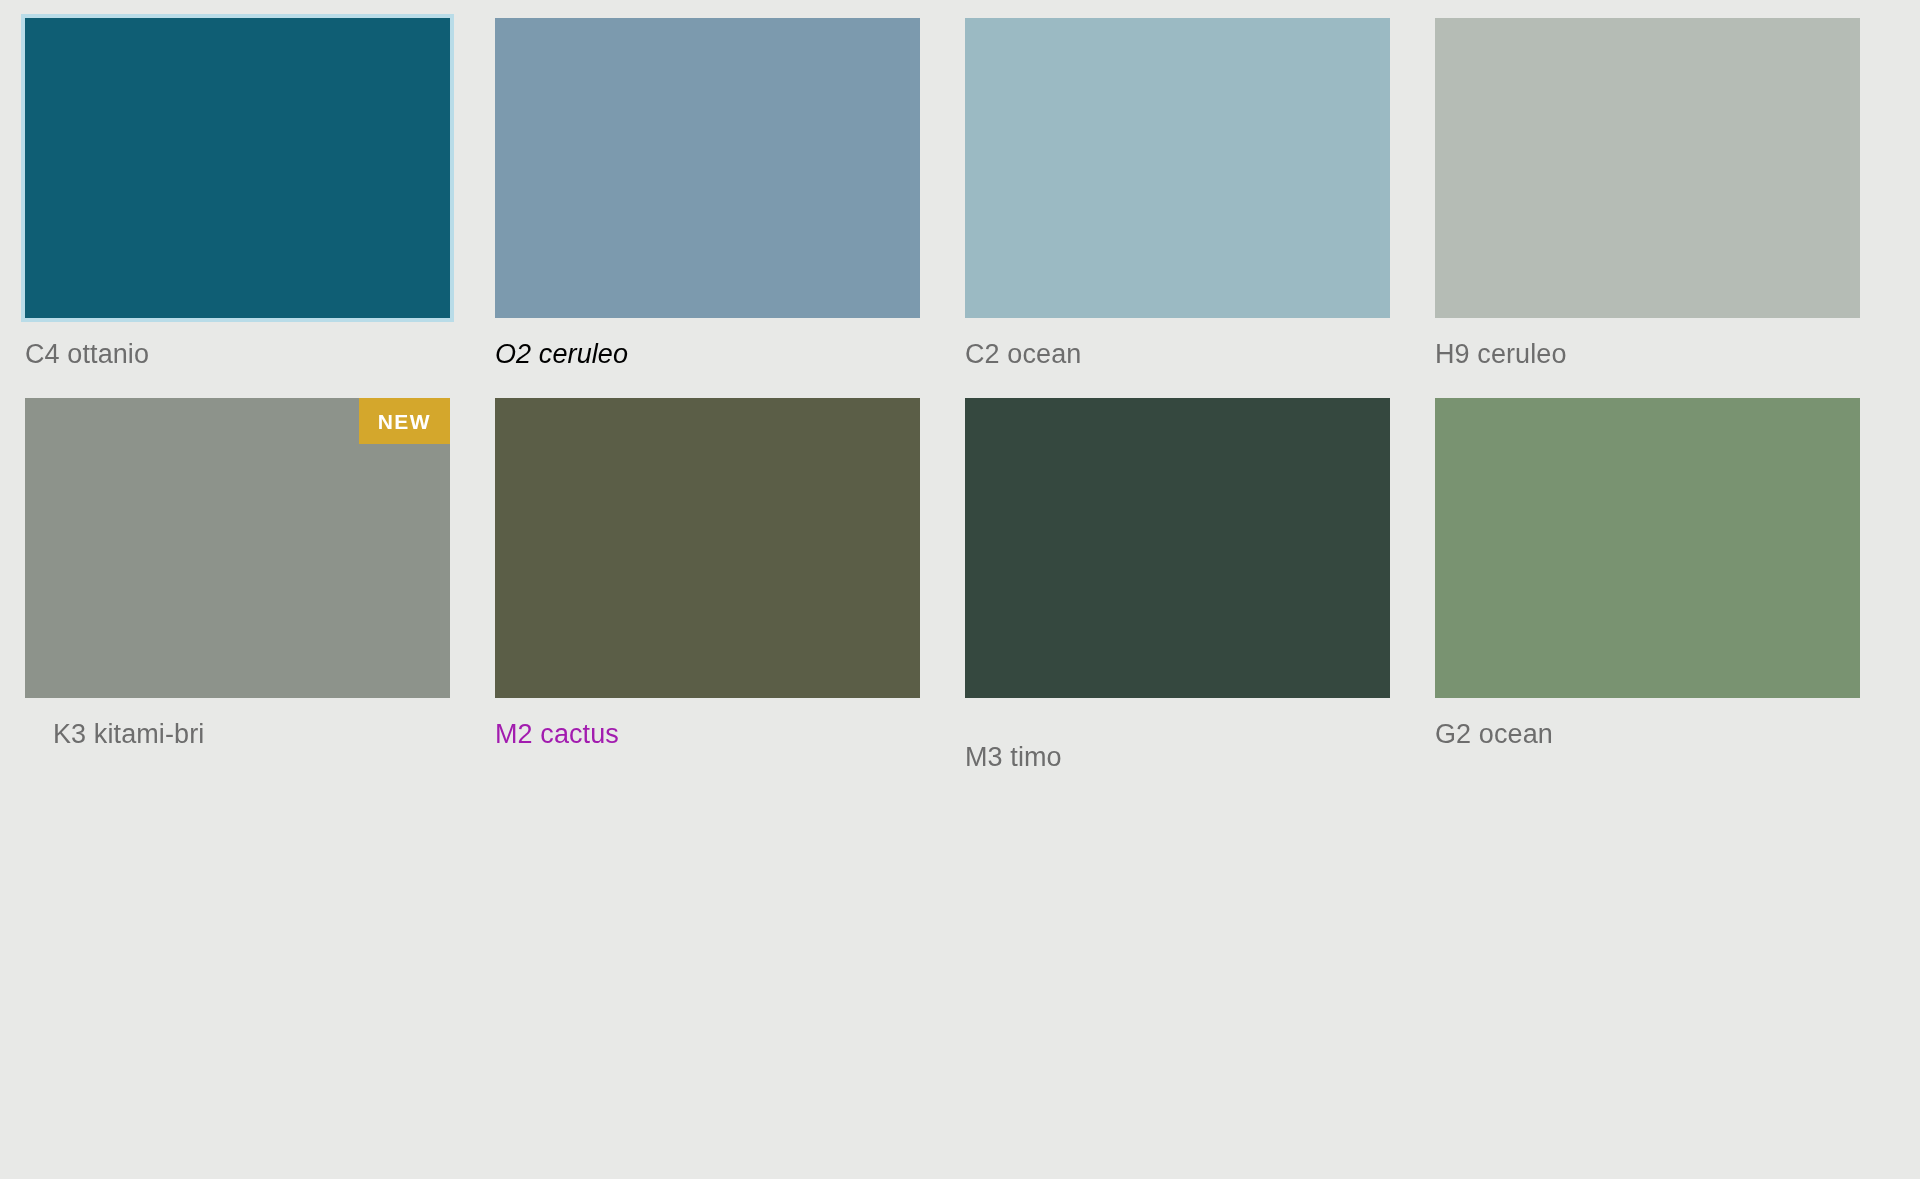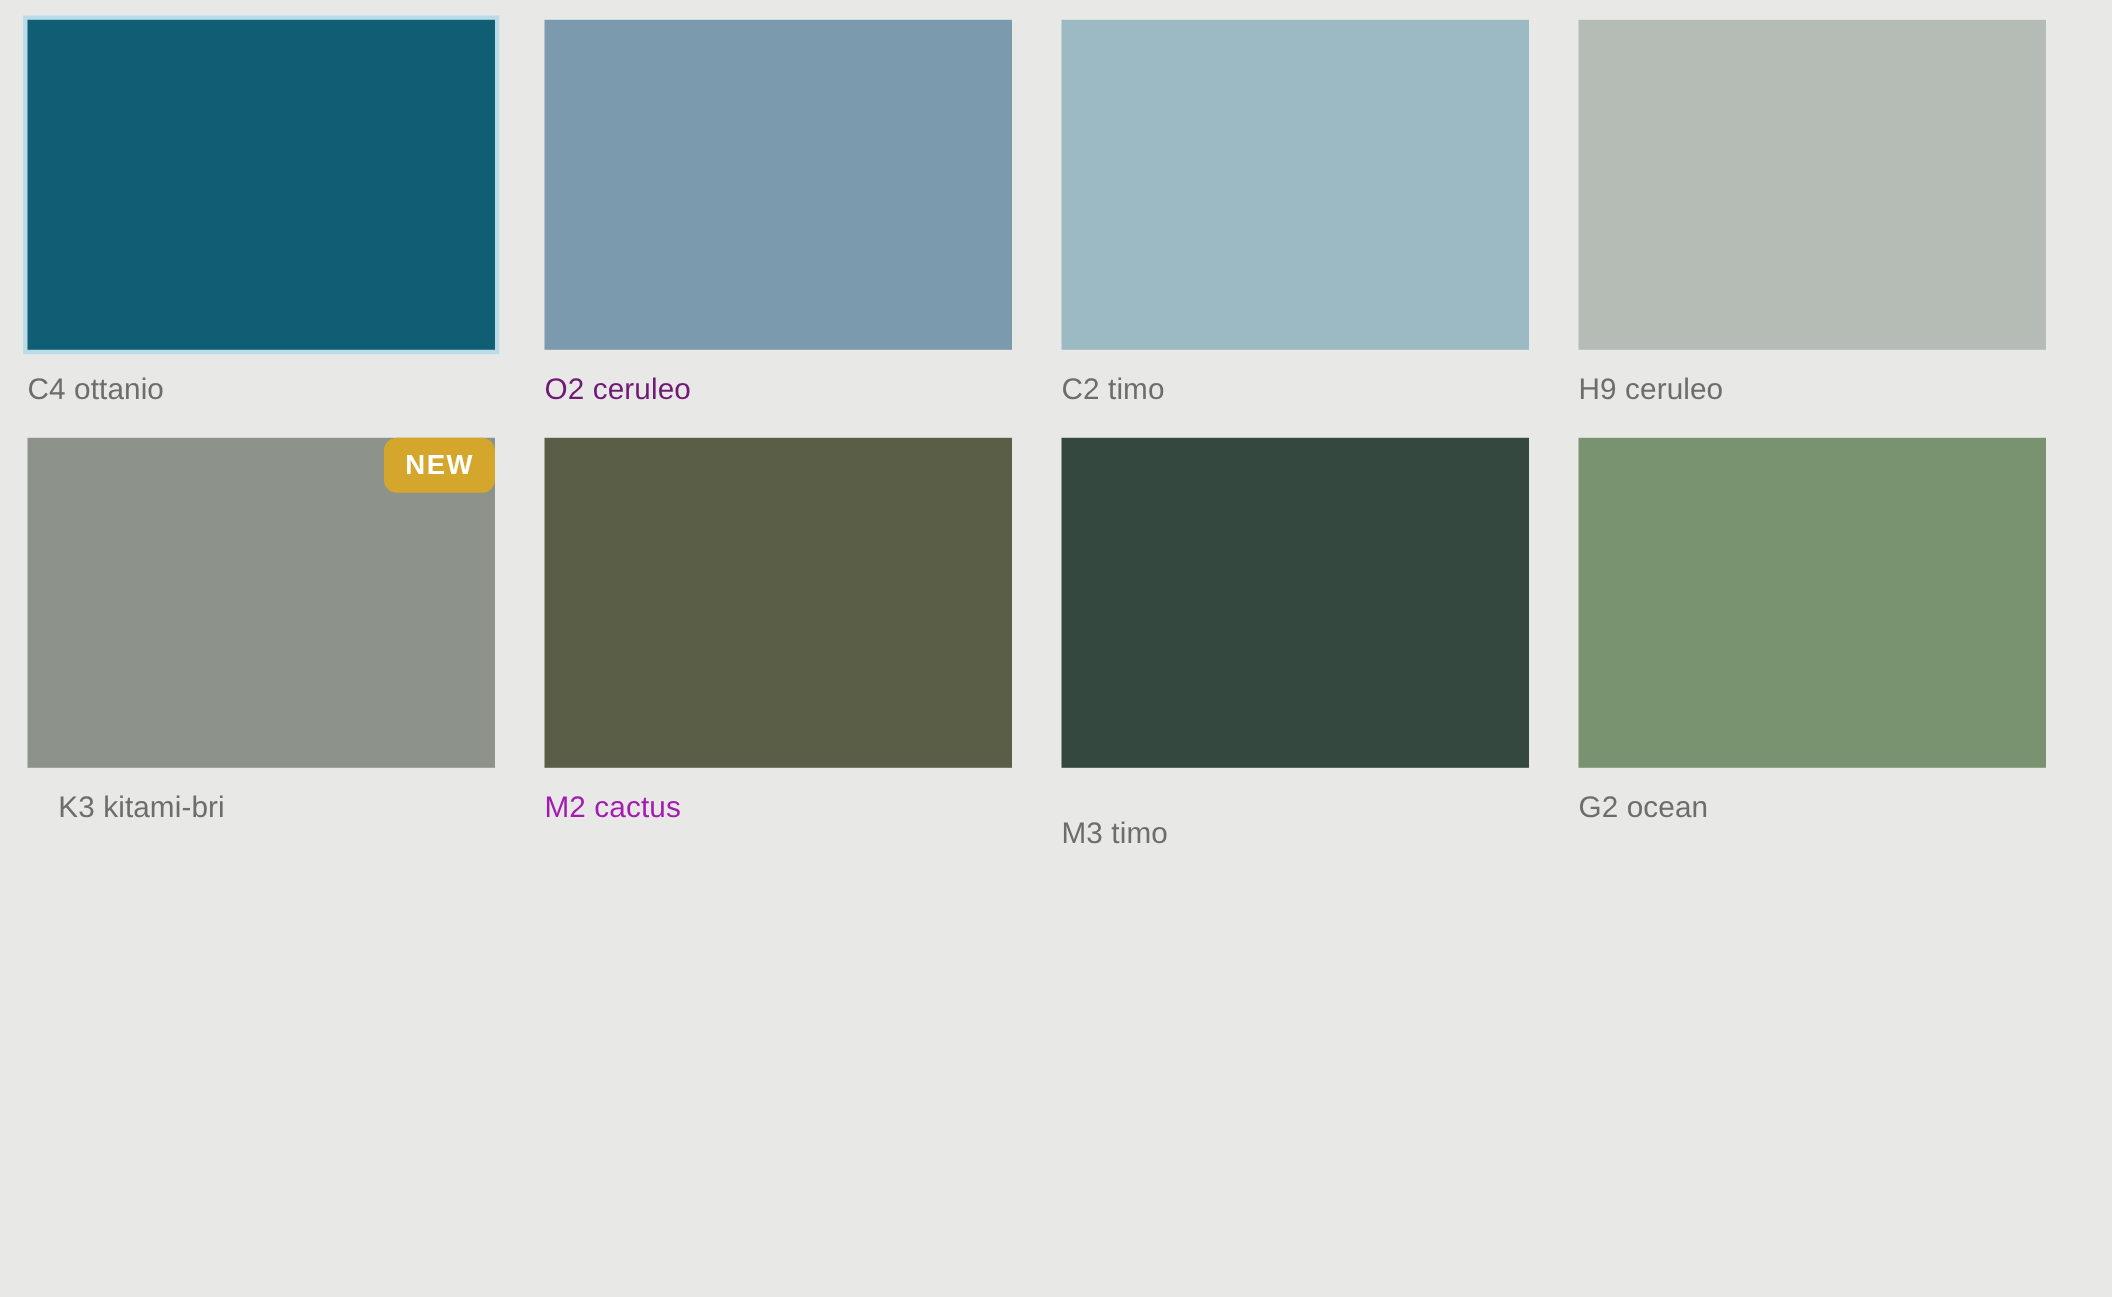--- a/index.html
+++ b/index.html
@@ -52,28 +52,27 @@
     padding: 0;
     box-shadow: 0 0 0 4px #b9dce8;
   }
 
   .new-badge {
     position: absolute;
     top: 0;
     right: 0;
     background: #d4a72c;
     color: #ffffff;
-    font-size: 25px;
+    font-size: 21px;
     font-weight: bold;
     letter-spacing: 1.4px;
     line-height: 1;
     padding: 13px 19px 12px 19px;
     font-family: "Liberation Sans", sans-serif;
     user-select: none;
-    border-radius: 12px;
   }
 
   .swatch-label {
     margin-top: 21px;
     font-size: 27px;
     color: #6d6d6d;
     font-family: "Liberation Sans", sans-serif;
     letter-spacing: 0.1px;
     white-space: nowrap;
   }
@@ -85,27 +84,27 @@
     <div class="swatch-cell">
       <div class="swatch-tile-wrap is-selected" style="box-shadow: rgb(185, 220, 232) 0px 0px 0px 4px;">
         <div class="swatch-tile" title="C4 ottanio" style="background: rgb(15, 94, 116);"></div>
       </div>
       <div class="swatch-label" style="color: rgb(109, 109, 109);">C4 ottanio</div>
     </div>
     <div class="swatch-cell">
       <div class="swatch-tile-wrap">
         <div class="swatch-tile" title="O2 ceruleo" style="background: rgb(124, 154, 174);"></div>
       </div>
-      <div class="swatch-label" style="color: #701a75;">O2 ceruleo</div>
+      <div class="swatch-label" style="color: #000000; font-style: italic;">O2 ceruleo</div>
     </div>
     <div class="swatch-cell">
       <div class="swatch-tile-wrap">
         <div class="swatch-tile" title="C2 ocean" style="background: rgb(155, 186, 195);"></div>
       </div>
-      <div class="swatch-label" style="color: rgb(109, 109, 109);">C2 timo</div>
+      <div class="swatch-label" style="color: rgb(109, 109, 109);">C2 ocean</div>
     </div>
     <div class="swatch-cell">
       <div class="swatch-tile-wrap">
         <div class="swatch-tile" title="H9 lichene" style="background: rgb(181, 188, 181);"></div>
       </div>
       <div class="swatch-label" style="color: rgb(109, 109, 109);">H9 ceruleo</div>
     </div>
     <div class="swatch-cell">
       <div class="swatch-tile-wrap">
         <div class="swatch-tile" title="K3 kitami-bri" style="background: rgb(141, 147, 139);"></div>

